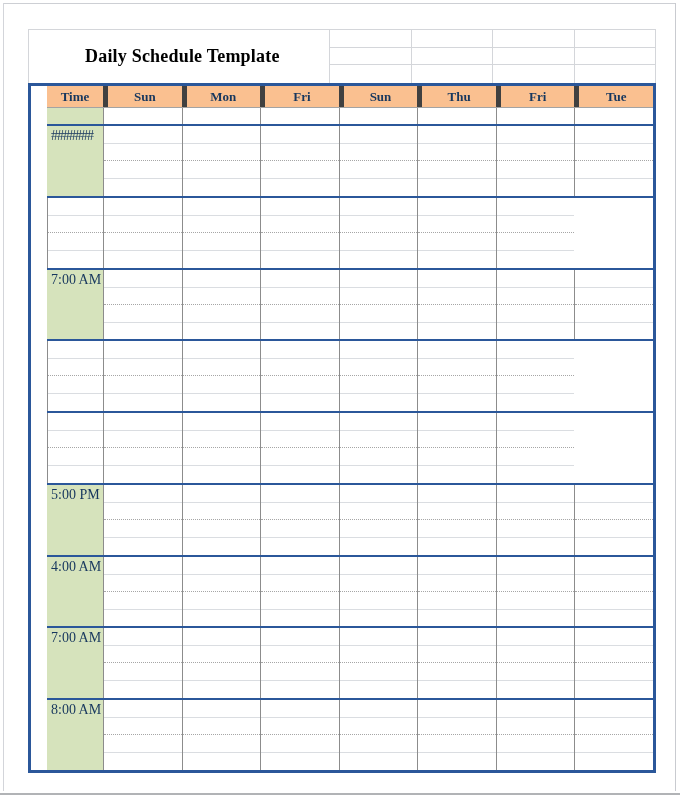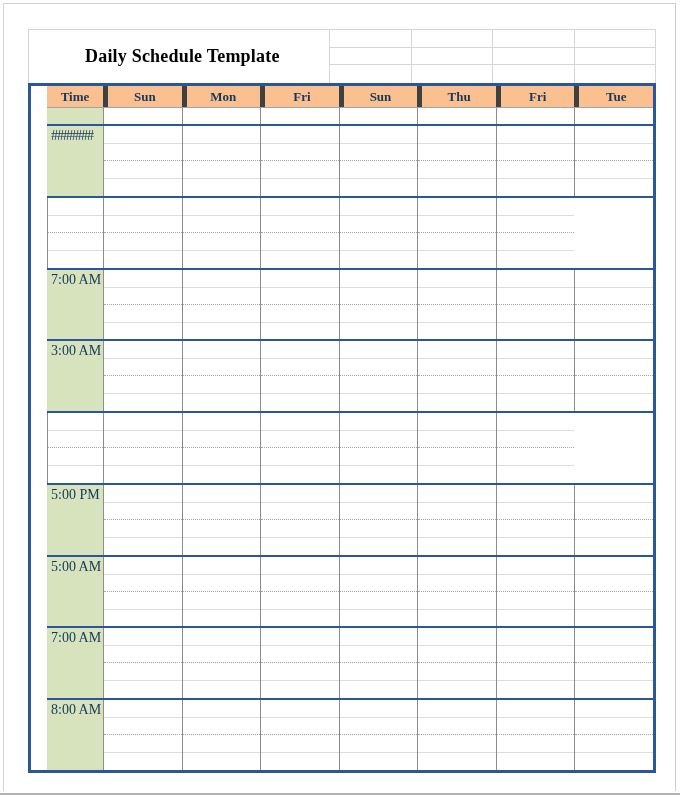--- a/index.html
+++ b/index.html
@@ -243,23 +243,20 @@
             <div class="gline l2"></div>
             <div class="gline l3"></div>
           </div>
           <div class="dcell">
             <div class="gline l1"></div>
             <div class="gline l2"></div>
             <div class="gline l3"></div>
           </div>
         </div>
         <div class="block">
-          <div class="tcell">
-            <span class="time-label">3:00 AM</span>
-          </div>
           <div class="dcell">
             <div class="gline l1"></div>
             <div class="gline l2"></div>
             <div class="gline l3"></div>
           </div>
           <div class="dcell">
             <div class="gline l1"></div>
             <div class="gline l2"></div>
             <div class="gline l3"></div>
           </div>
@@ -361,21 +358,21 @@
             <div class="gline l3"></div>
           </div>
           <div class="dcell">
             <div class="gline l1"></div>
             <div class="gline l2"></div>
             <div class="gline l3"></div>
           </div>
         </div>
         <div class="block">
           <div class="tcell">
-            <span class="time-label">5:00 AM</span>
+            <span class="time-label">4:00 AM</span>
           </div>
           <div class="dcell">
             <div class="gline l1"></div>
             <div class="gline l2"></div>
             <div class="gline l3"></div>
           </div>
           <div class="dcell">
             <div class="gline l1"></div>
             <div class="gline l2"></div>
             <div class="gline l3"></div>

